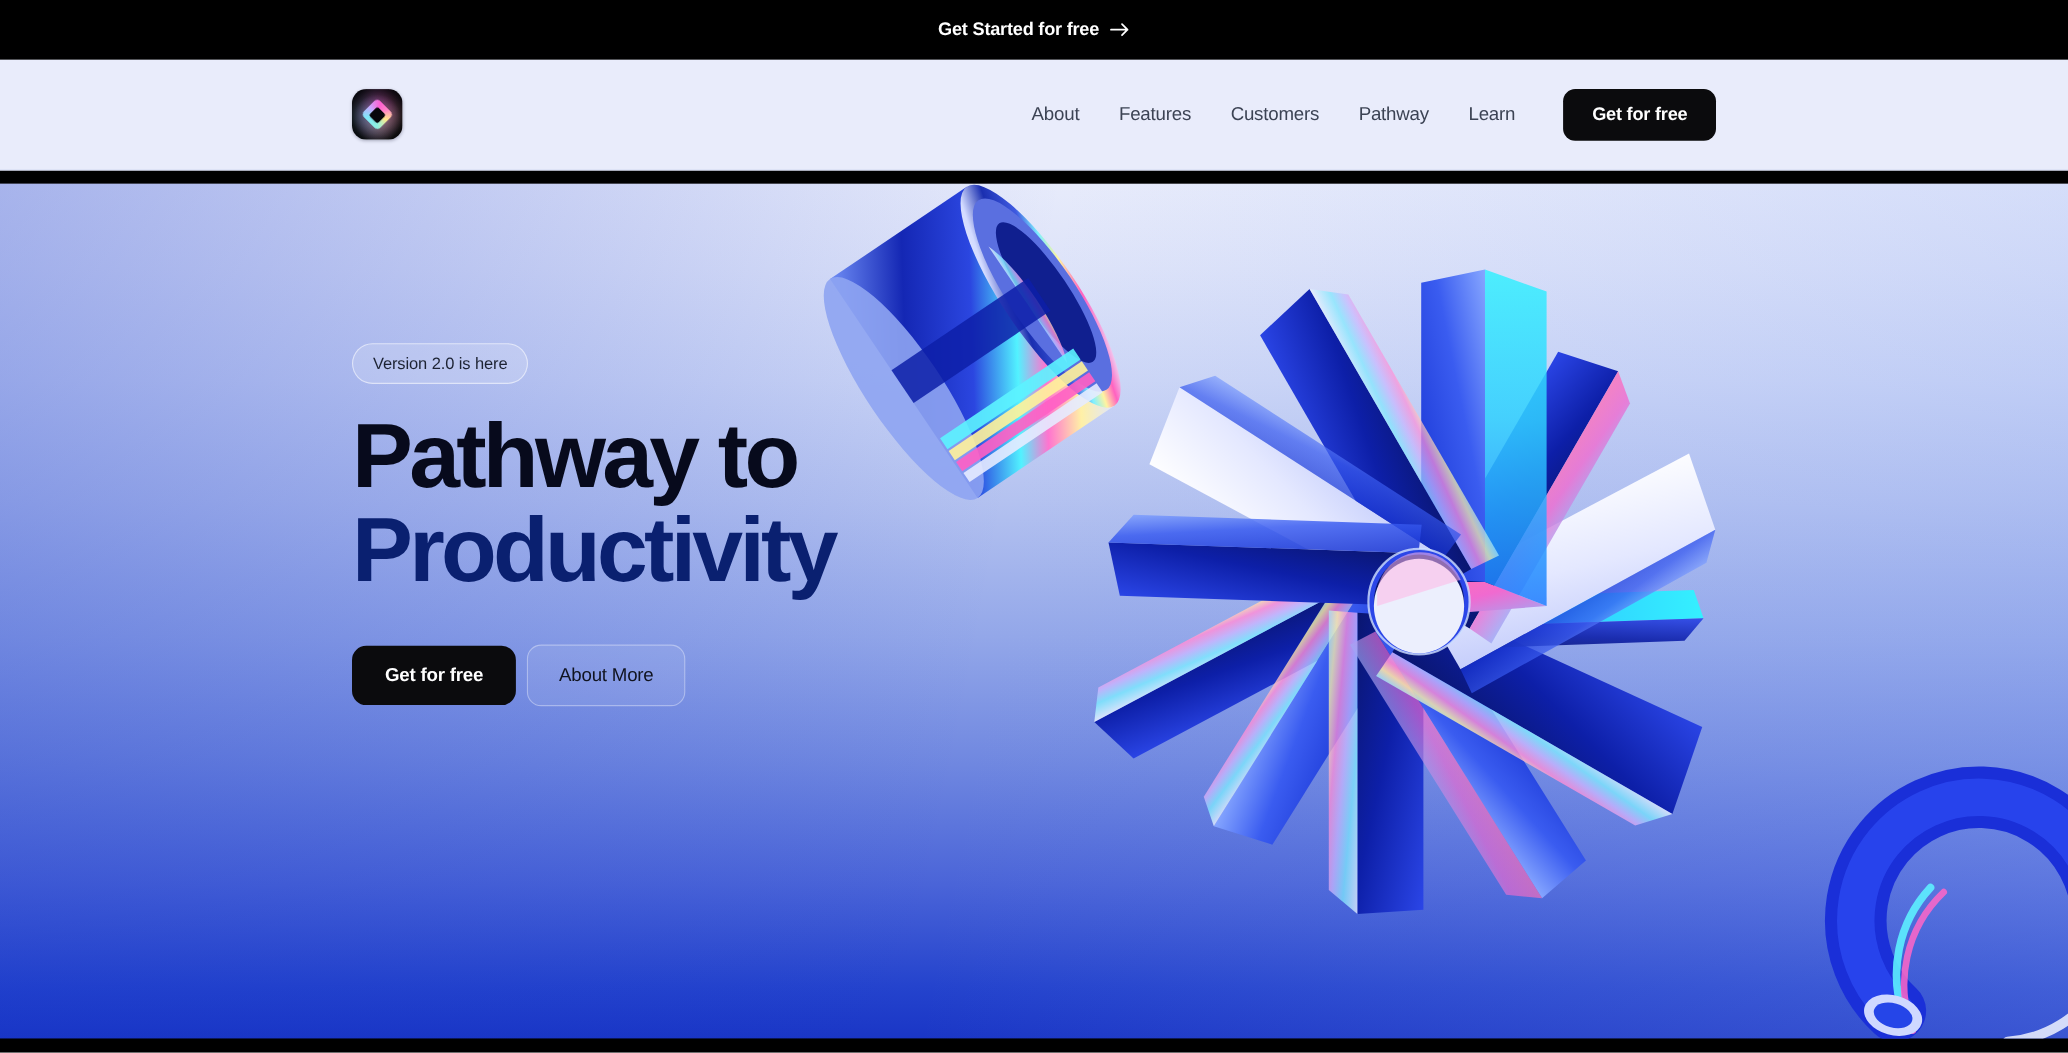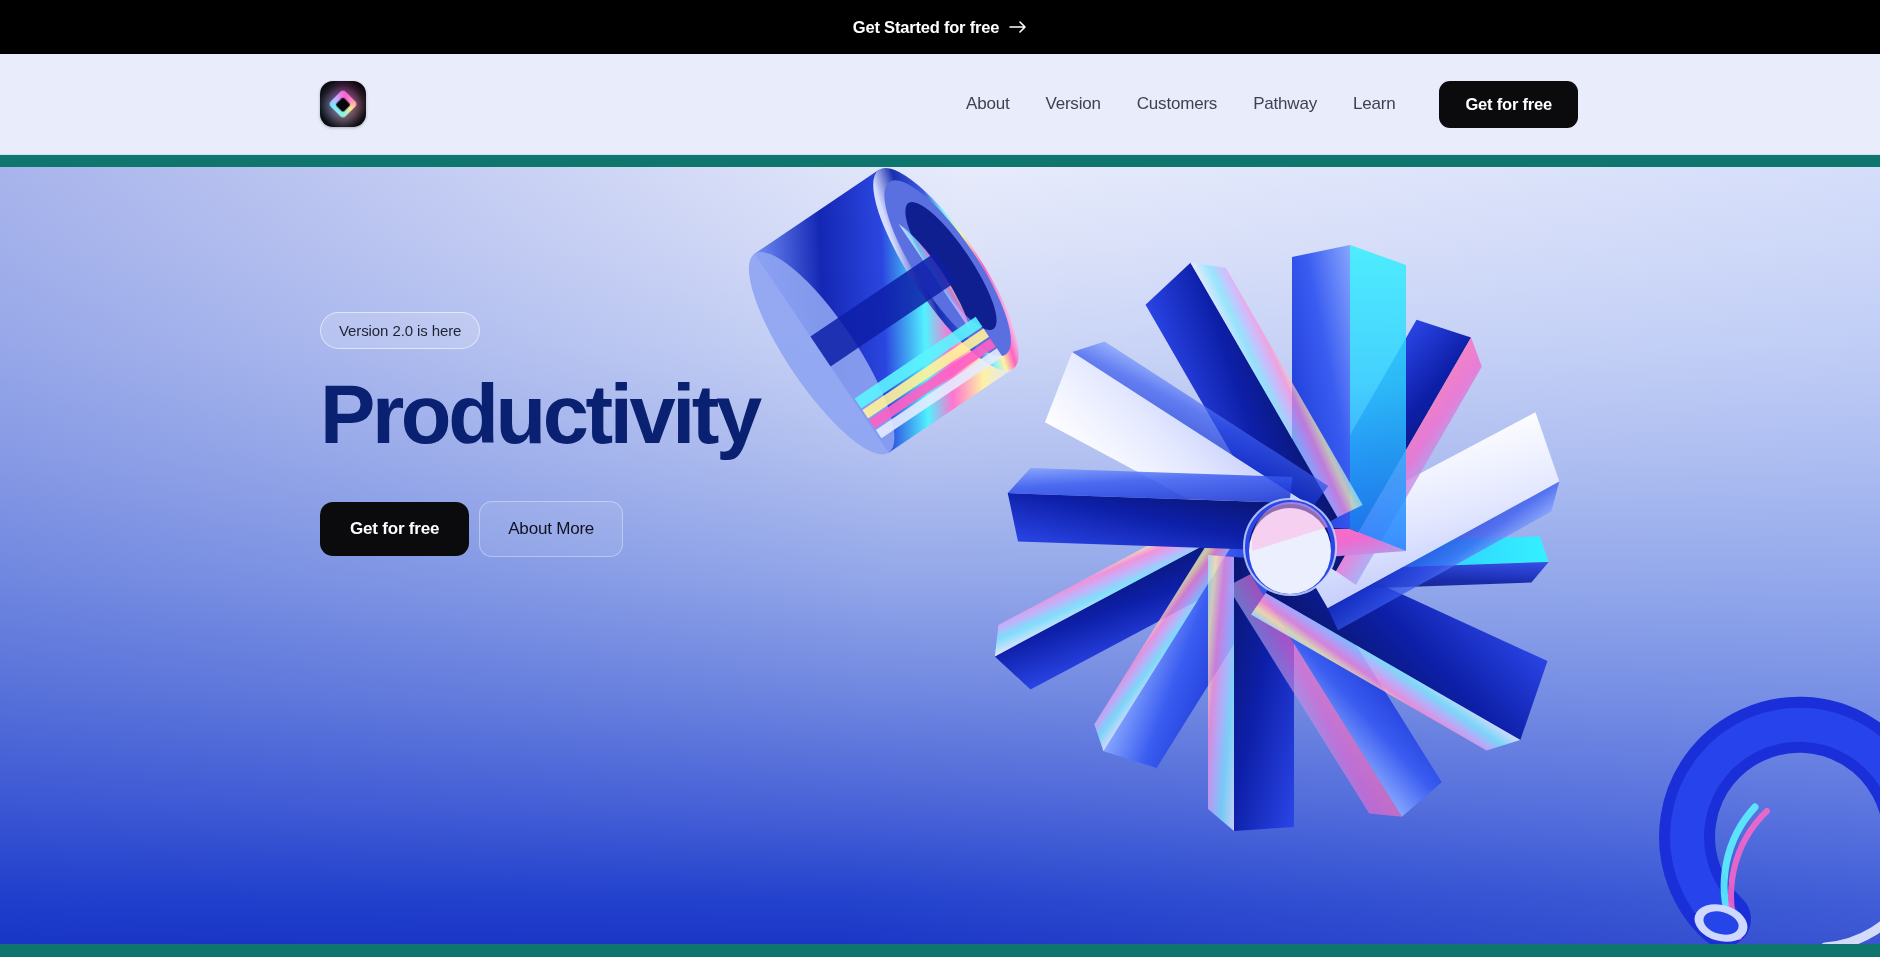--- a/index.html
+++ b/index.html
@@ -10,21 +10,21 @@
     overflow: hidden;
     background: #ffffff;
     font-family: "Liberation Sans", sans-serif;
     -webkit-font-smoothing: antialiased;
   }
 
   .page {
     position: relative;
     width: 1880px;
     height: 957px;
-    background: #0f766e;
+    background: #000000;
   }
 
   
   .announce-bar {
     position: absolute;
     top: 0; left: 0;
     width: 1880px;
     height: 54px;
     background: #000000;
     display: flex;
@@ -108,21 +108,21 @@
     transform: translate(-50%,-50%) rotate(45deg);
     border-radius: 8px;
     background: conic-gradient(from 210deg,
         rgba(126,232,250,.5), rgba(255,95,210,.5), rgba(255,233,138,.45), rgba(126,232,250,.5));
     filter: blur(7px);
     opacity: .85;
   }
 
   .nav-links {
     position: absolute;
-    right: 302px;
+    right: 320px;
     top: 0;
     height: 100px;
     display: flex;
     align-items: center;
     gap: 0px;
   }
   .nav-link {
     color: #3c4354;
     font-size: 17px;
     font-weight: 400;
@@ -267,21 +267,21 @@
 
   <div class="navbar">
     <div class="nav-inner">
       <div class="brand-logo">
         <span class="glow"></span>
         <span class="diamond"></span>
       </div>
 
       <div class="nav-links">
         <a class="nav-link">About</a>
-        <a class="nav-link">Version</a>
+        <a class="nav-link">Features</a>
         <a class="nav-link">Customers</a>
         <a class="nav-link">Pathway</a>
         <a class="nav-link">Learn</a>
         <button class="nav-cta">Get for free</button>
       </div>
     </div>
   </div>
 
   <div class="hero">
 
@@ -440,20 +440,21 @@
             <ellipse cx="16" cy="176" rx="18" ry="11" transform="rotate(16 16 176)" fill="#2545e8"></ellipse>
           </g>
         </g>
       </svg>
     </div>
 
     <div class="hero-copy">
       <div class="badge">Version 2.0 is here</div>
 
       <h1 class="headline">
+        <span class="l1">Pathway to</span>
         <span class="l2">Productivity</span>
       </h1>
 
 
       <div class="cta-row">
         <button class="btn-primary">Get for free</button>
         <button class="btn-secondary">About More</button>
       </div>
     </div>
 

